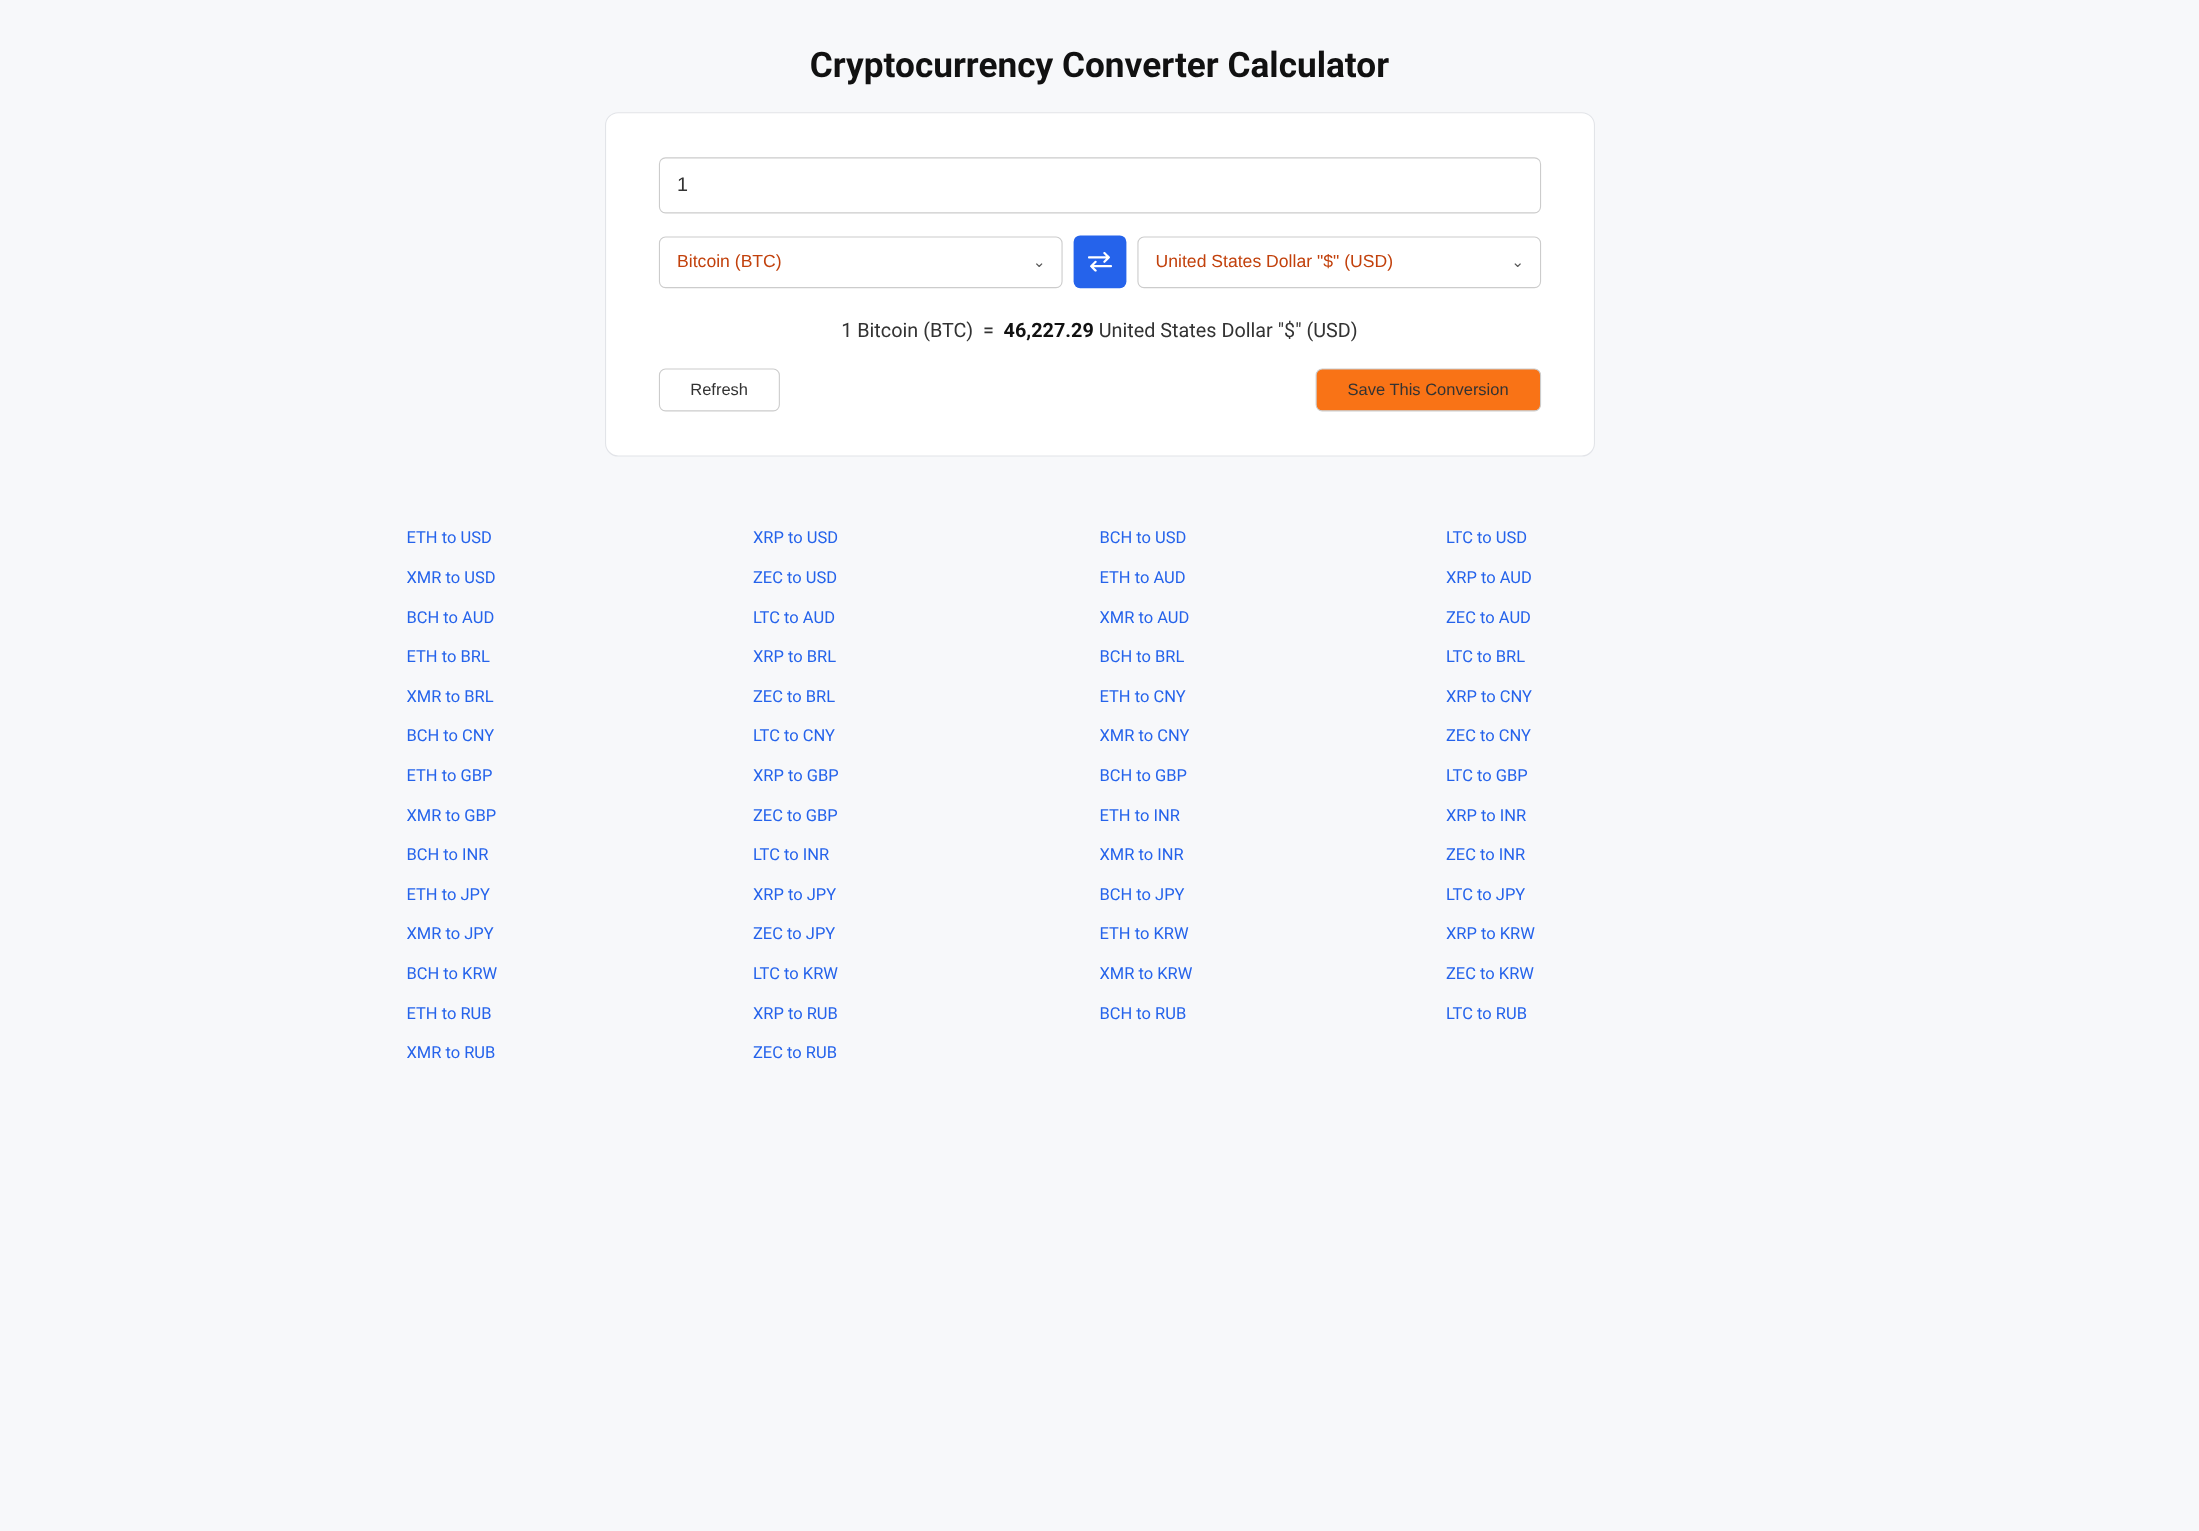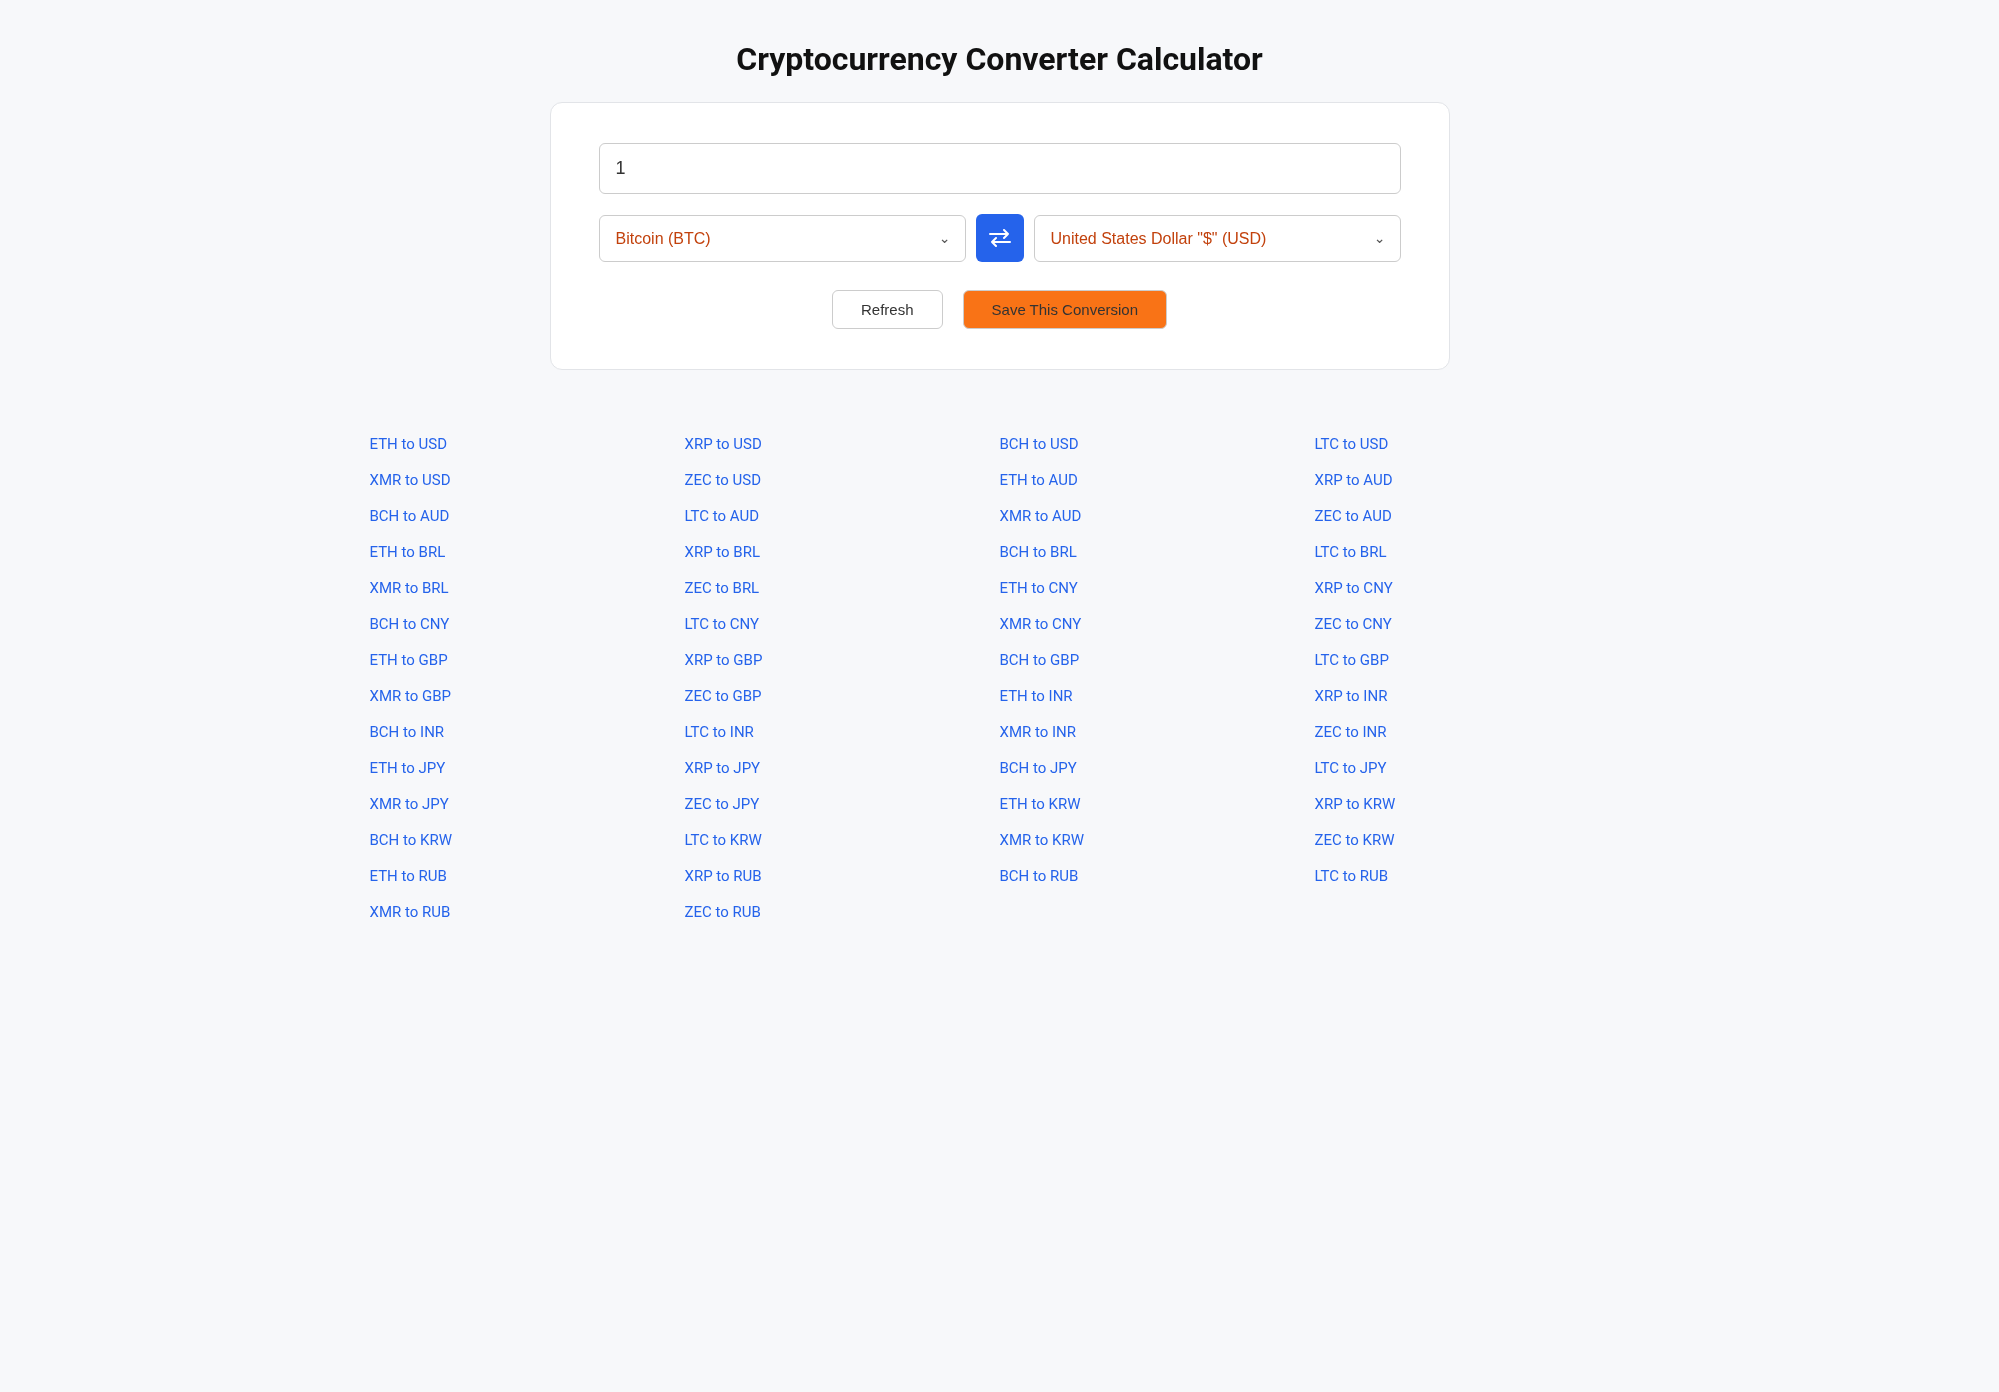--- a/index.html
+++ b/index.html
@@ -104,21 +104,21 @@
       color: #333;
     }
 
     .result-row .result-value {
       font-weight: 700;
       color: #111;
     }
 
     .actions-row {
       display: flex;
-      justify-content: center;
+      justify-content: space-between;
       gap: 20px;
     }
 
     .btn-refresh {
       padding: 10px 28px;
       font-size: 15px;
       border: 1px solid #ccc;
       border-radius: 6px;
       background: #fff;
       cursor: pointer;
@@ -195,20 +195,26 @@
         <option>United States Dollar "$" (USD)</option>
         <option>Euro (EUR)</option>
         <option>British Pound (GBP)</option>
         <option>Japanese Yen (JPY)</option>
       </select>
       <span class="chevron-down">⌄</span>
     </div>
   </div>
 
   
+  <div class="result-row">
+    <span>1 Bitcoin (BTC)</span>
+    <span> &nbsp;<span>=</span>&nbsp; </span>
+    <span class="result-value">46,227.29</span>
+    <span> <span>United States Dollar "$" (USD)</span></span>
+  </div>
 
   
   <div class="actions-row">
     <button class="btn-refresh">Refresh</button>
     <button class="btn-save">Save This Conversion</button>
   </div>
 
 </div>
 
 <div class="popular-section">

